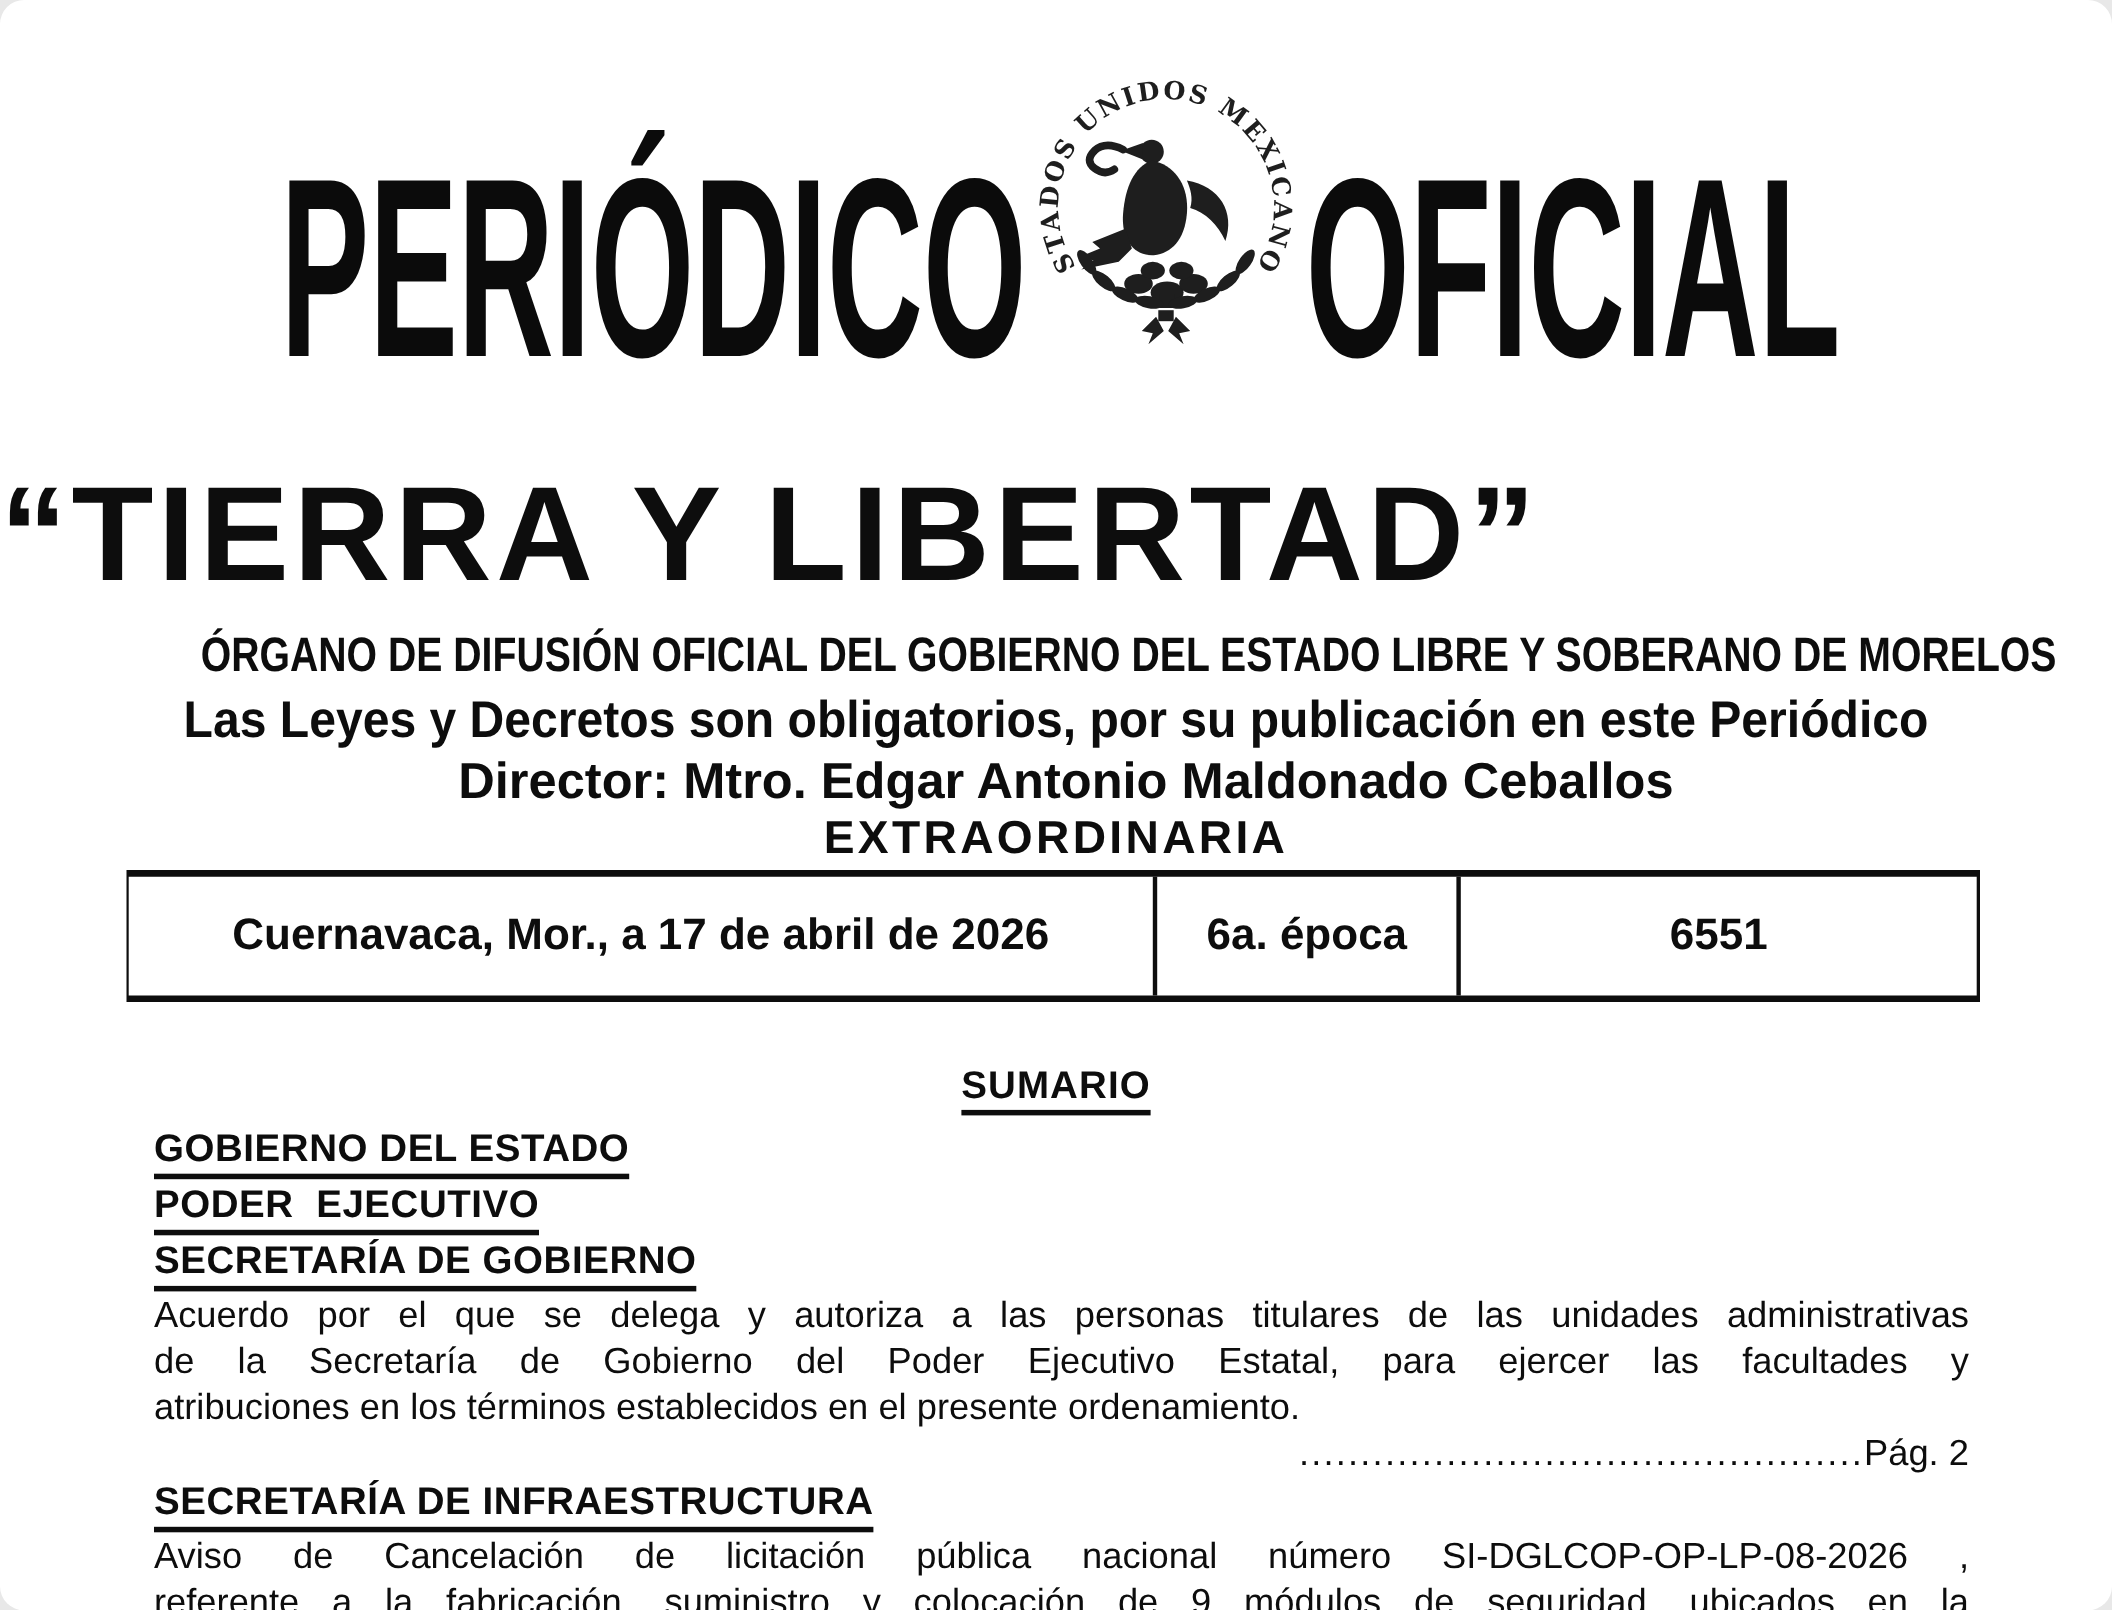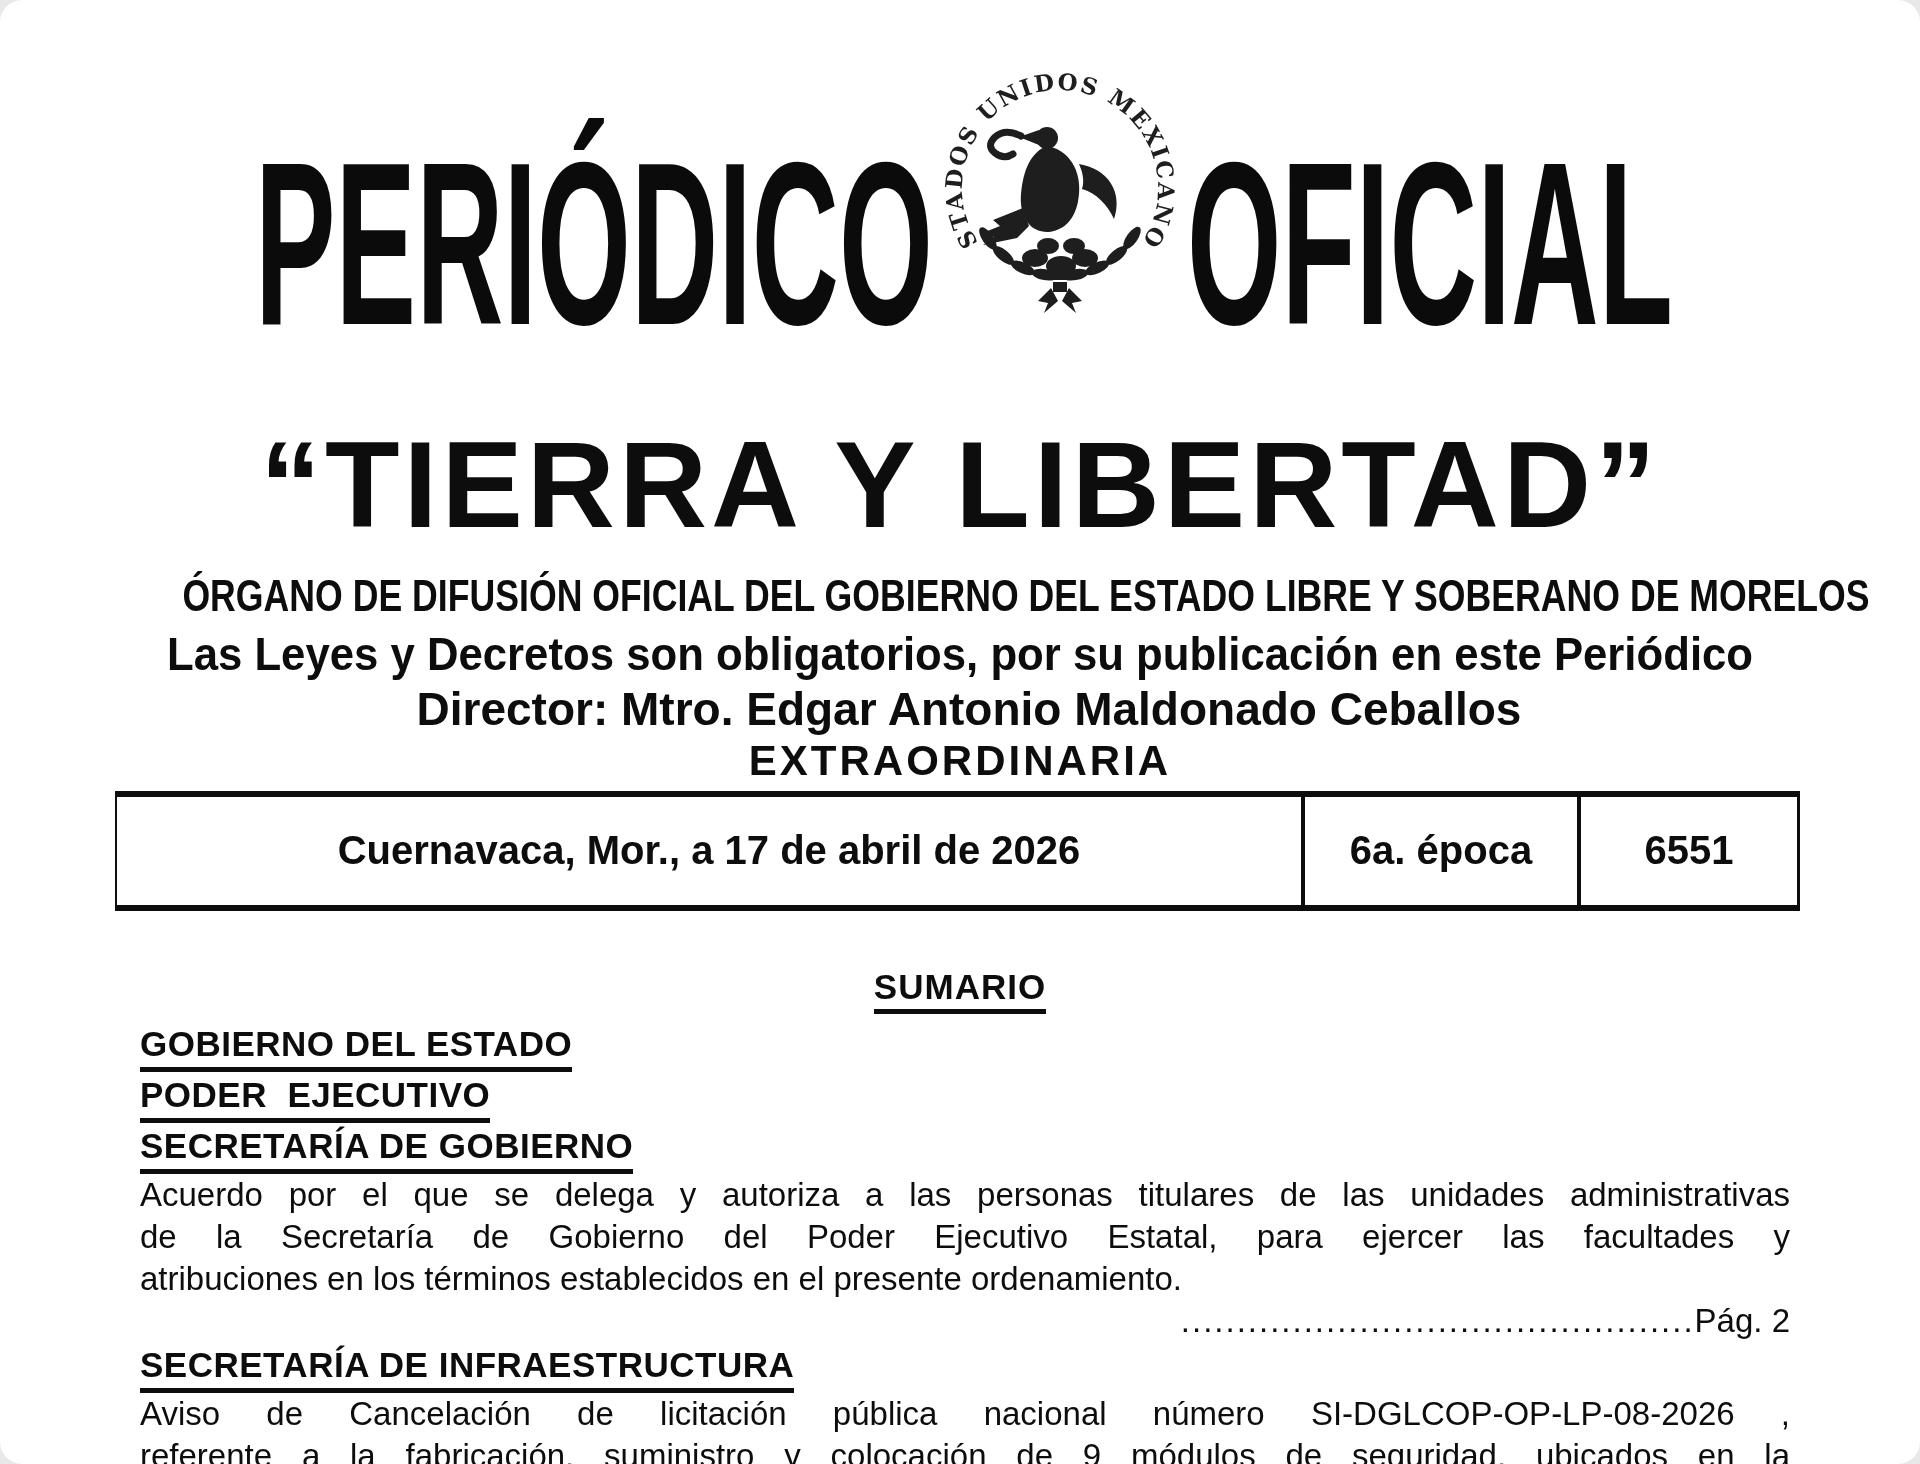--- a/index.html
+++ b/index.html
@@ -26,21 +26,20 @@
     font-weight:bold;
     font-size:23px;
     letter-spacing:2px;
     fill:#1e1e1e;
   }
   .seal-ink{fill:#1e1e1e;}
   .seal-ink-stroke{fill:none;stroke:#1e1e1e;stroke-width:7;stroke-linecap:round;}
   
   .motto{
     margin-top:46px;
-    text-align:center;
     font-weight:bold;
     font-size:122px;
     line-height:1;
     letter-spacing:4px;
     white-space:nowrap;
   }
   .organ-line{
     margin-top:26px;
     text-align:center;
     font-weight:bold;
@@ -87,21 +86,21 @@
     border-bottom:6px solid #0d0d0d;
     border-left:2px solid #0d0d0d;
     border-right:3px solid #0d0d0d;
     display:flex;
     box-sizing:content-box;
   }
   .issue-cell{
     display:flex;align-items:center;justify-content:center;
     font-weight:bold;font-size:40px;white-space:nowrap;
   }
-  .issue-cell.place{width:1188px;border-right:4px solid #0d0d0d;box-sizing:border-box;}
+  .issue-cell.place{width:935px;border-right:4px solid #0d0d0d;box-sizing:border-box;}
   .issue-cell.epoch{width:276px;border-right:4px solid #0d0d0d;box-sizing:border-box;}
   .issue-cell.number{flex:1;}
   
   .summary-title{
     margin-top:56px;
     text-align:center;
     font-size:35px;
     line-height:40px;
     font-weight:bold;
   }

